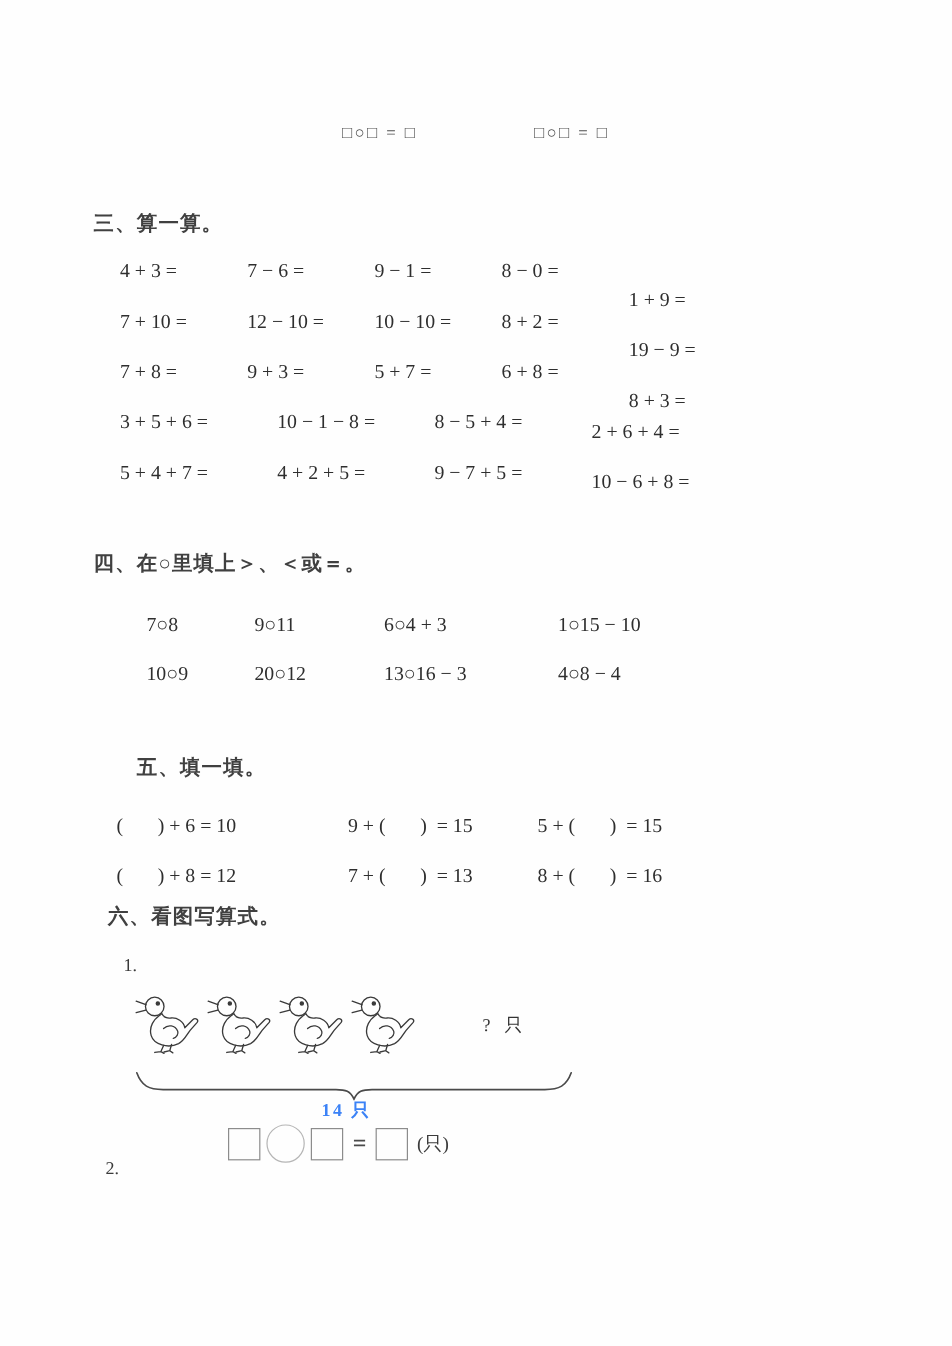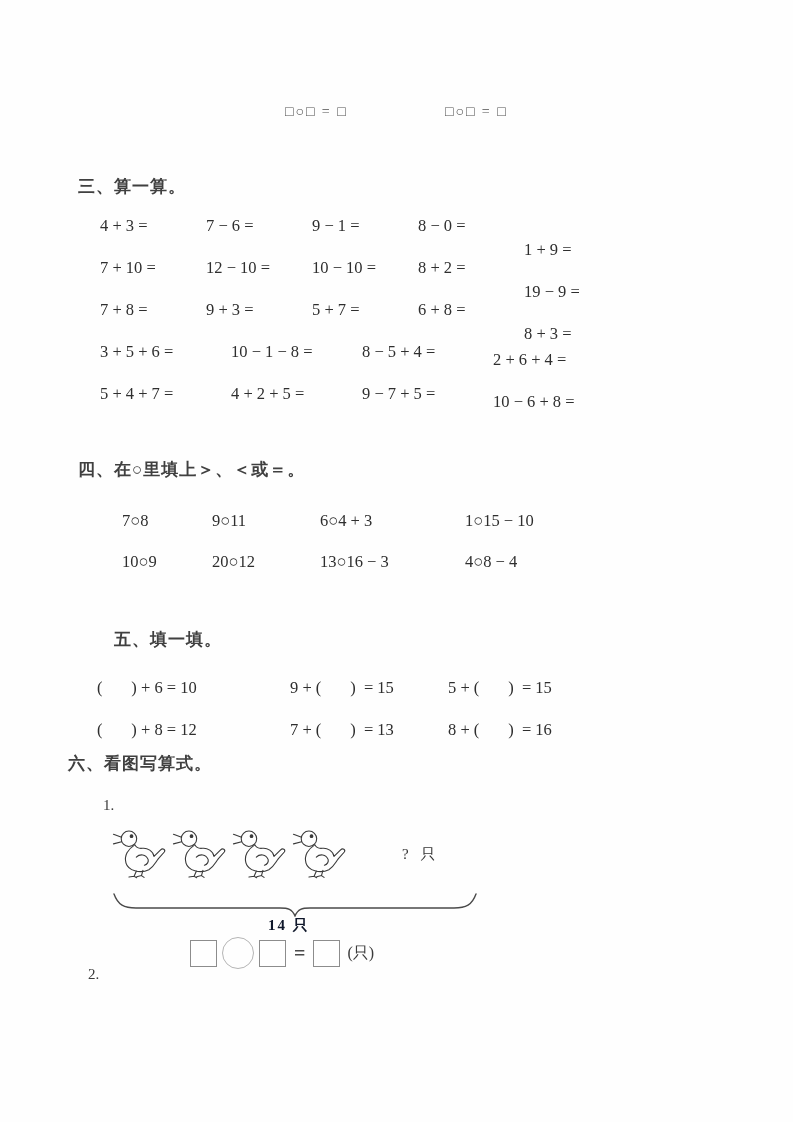--- a/index.html
+++ b/index.html
@@ -19,21 +19,21 @@
   .tpl-left{left:285px;top:104px;}
   .tpl-right{left:445px;top:104px;}
   
   .sec-title{
     font-family:Liberation Sans, sans-serif;
     font-weight:bold;font-size:17px;color:#404040;letter-spacing:1px;
   }
   .t3{left:78px;top:175px;}
   .t4{left:78px;top:458px;text-align:right;}
   .t5{left:78px;top:628px;margin-left:36px;}
-  .t6{left:68px;top:752px;}
+  .t6{left:90px;top:752px;}
   
   .rowset{display:flex;flex-direction:column;}
   .row{display:flex;align-items:center;height:42px;font-size:16.5px;}
   .cell{white-space:pre;}
   .sec3{left:100px;top:205px;width:650px;}
   .sec3 .r5 .cell{width:106px;}
   .sec3 .r5 .cell:last-child{width:auto;margin-top:48px;}
   .sec3 .r4 .cell{width:131px;}
   .sec3 .r4 .cell:last-child{width:auto;margin-top:16px;}
   .sec4{left:100px;top:500px;width:640px;padding-left:22px;box-sizing:border-box;}
@@ -45,21 +45,21 @@
   .sec5 .cell:nth-child(1){width:193px;}
   .sec5 .cell:nth-child(2){width:158px;}
   
   .item-label{font-size:15px;color:#3a3a3a;}
   .lbl1{left:103px;top:797px;}
   .lbl2{left:88px;top:966px;}
   .ducks{left:112px;top:820px;display:flex;gap:4px;}
   .duck svg{display:block;}
   .q-label{left:402px;top:845px;font-size:15px;color:#333;letter-spacing:4px;}
   .brace{left:112px;top:891px;}
-  .total-label{left:268px;top:916px;font-size:15px;font-weight:bold;color:#0f172a;letter-spacing:2px;}
+  .total-label{left:268px;top:916px;font-size:15px;font-weight:bold;color:#3b82f6;letter-spacing:2px;}
   .eq{left:190px;top:936px;display:flex;align-items:center;gap:7px;height:34px;}
   .shape-sq{width:25px;height:25px;border:1.5px solid #8c8c8c;background:transparent;}
   .shape-ci{width:30px;height:30px;border:1.5px solid #b5b5b5;border-radius:50%;margin:0 -2px;}
   .eq-equals{font-size:20px;color:#4a4a4a;font-weight:bold;margin:0 1px;}
   .eq-unit{font-size:16px;color:#3c3c3c;}
 </style>
 </head>
 <body>
 
 <div class="page">

